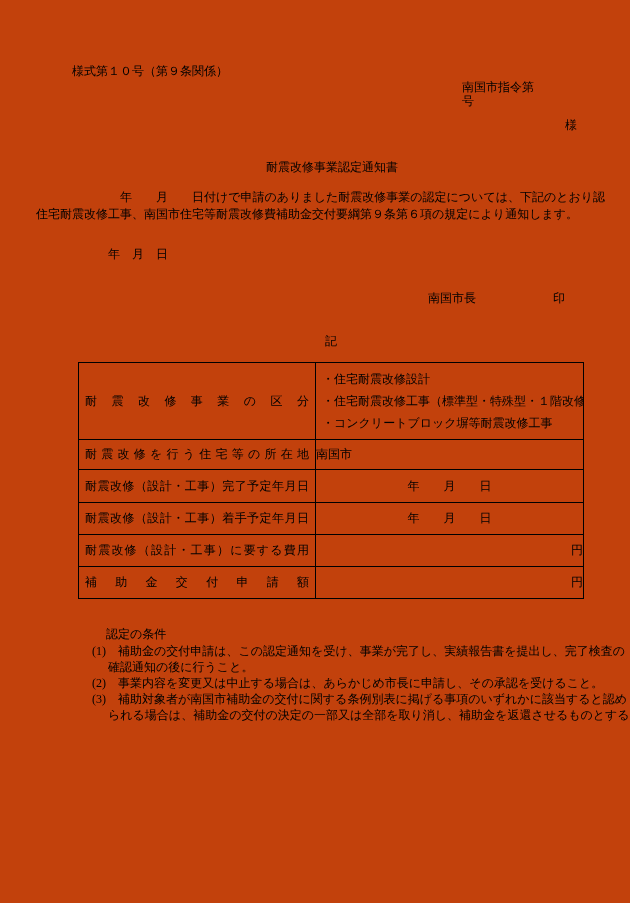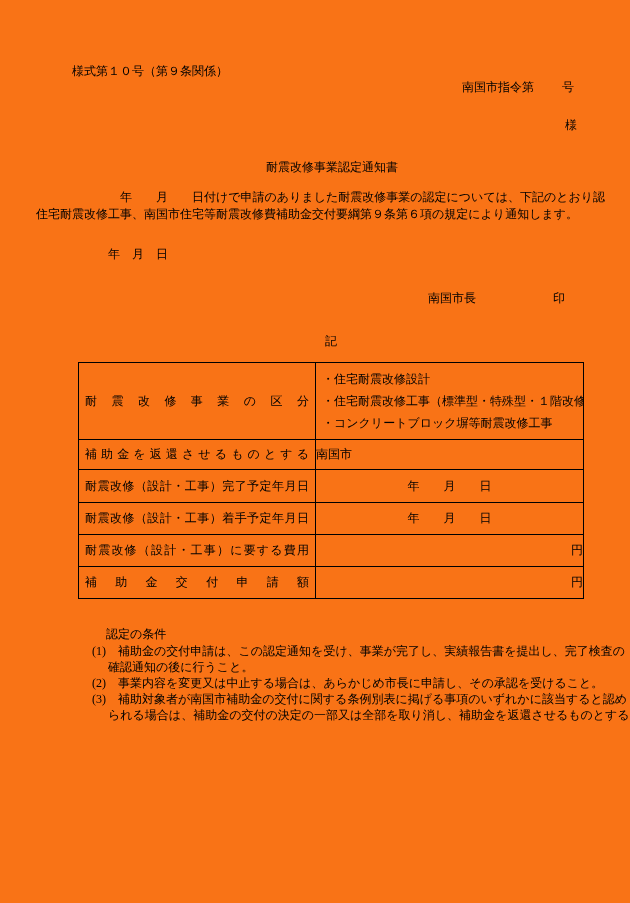--- a/index.html
+++ b/index.html
@@ -1,30 +1,30 @@
 <!DOCTYPE html>
 <html><head>
 <meta charset="utf-8">
 <style>
   html, body { margin: 0; padding: 0; background: #ffffff; }
   .page {
     position: relative;
     width: 630px;
     height: 903px;
-    background: #f97316;
+    background: #c2410c;
     color: #000000;
     font-family: "Liberation Serif", "DejaVu Serif", serif;
     font-size: 12px;
     line-height: 1.2;
     overflow: hidden;
   }
   .abs { position: absolute; white-space: pre; }
 
   
-  .directive { display: flex; }
+  .directive { display: flex; flex-direction: column; }
   .directive .gap { display: inline-block; width: 28px; }
   .mayor-line { display: flex; }
   .mayor-line .gap { display: inline-block; width: 77px; }
 
   
   .form-table {
     position: absolute;
     left: 78px;
     top: 362px;
     border-collapse: collapse;
@@ -91,21 +91,21 @@
         <td class="lbl">耐震改修事業の区分</td>
         <td class="val">
           <div class="bullets">
             <div>・住宅耐震改修設計</div>
             <div>・住宅耐震改修工事（標準型・特殊型・１階改修型）</div>
             <div>・コンクリートブロック塀等耐震改修工事</div>
           </div>
         </td>
       </tr>
       <tr style="height:30px;">
-        <td class="lbl">補助金を返還させるものとする</td>
+        <td class="lbl">耐震改修を行う住宅等の所在地</td>
         <td class="val loc-val">南国市</td>
       </tr>
       <tr style="height:33px;">
         <td class="lbl">耐震改修（設計・工事）完了予定年月日</td>
         <td class="val date-val">年　　月　　日</td>
       </tr>
       <tr style="height:32px;">
         <td class="lbl">耐震改修（設計・工事）着手予定年月日</td>
         <td class="val date-val">年　　月　　日</td>
       </tr>

